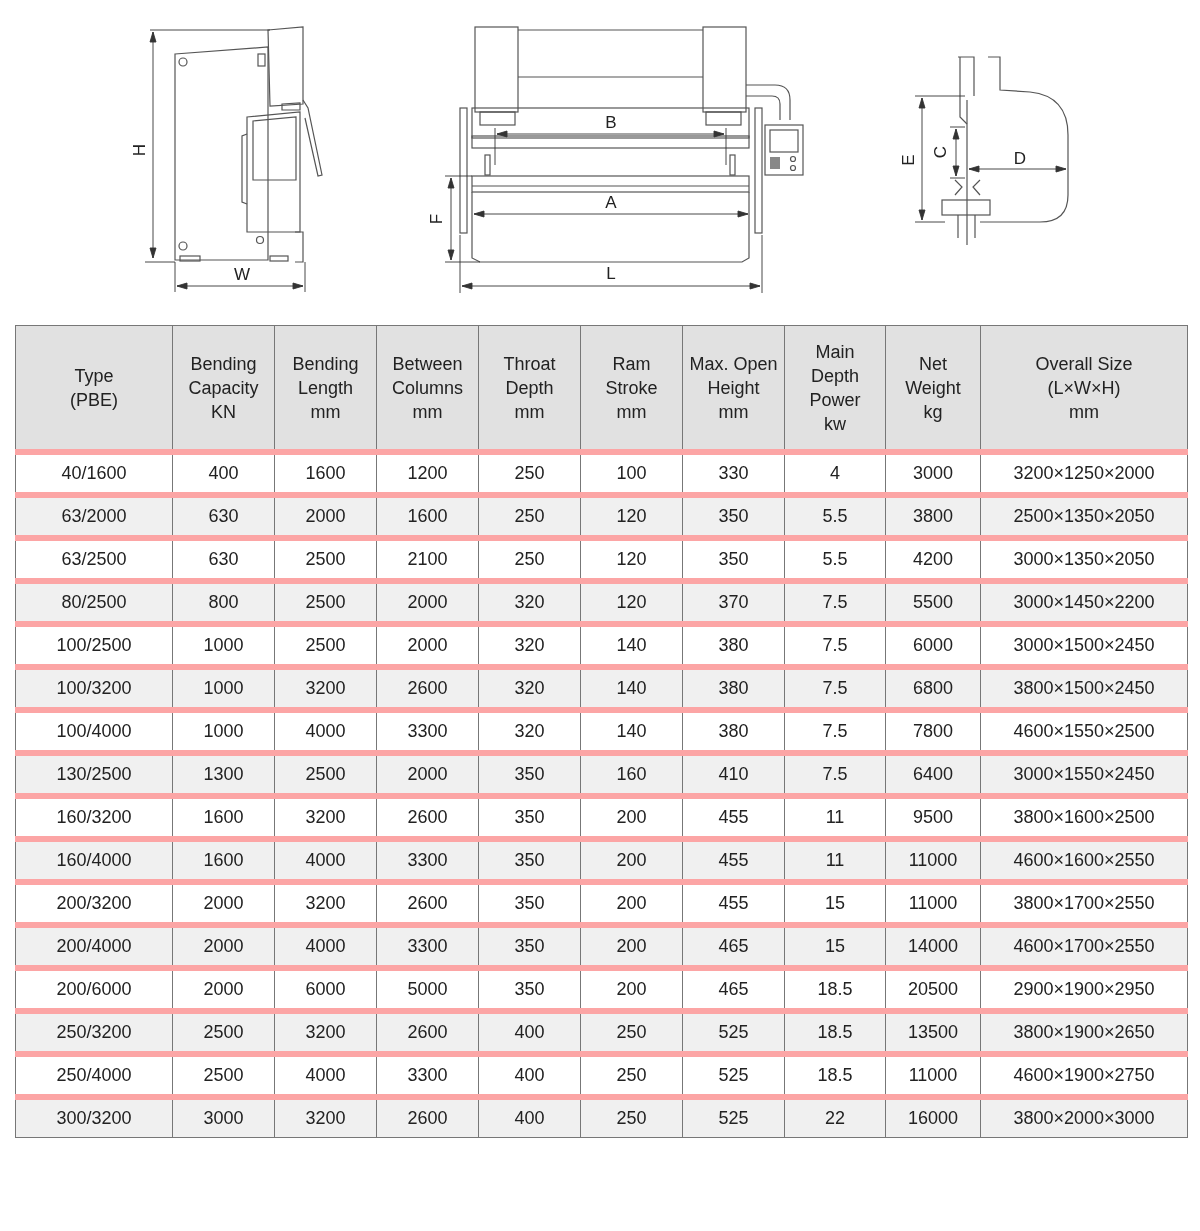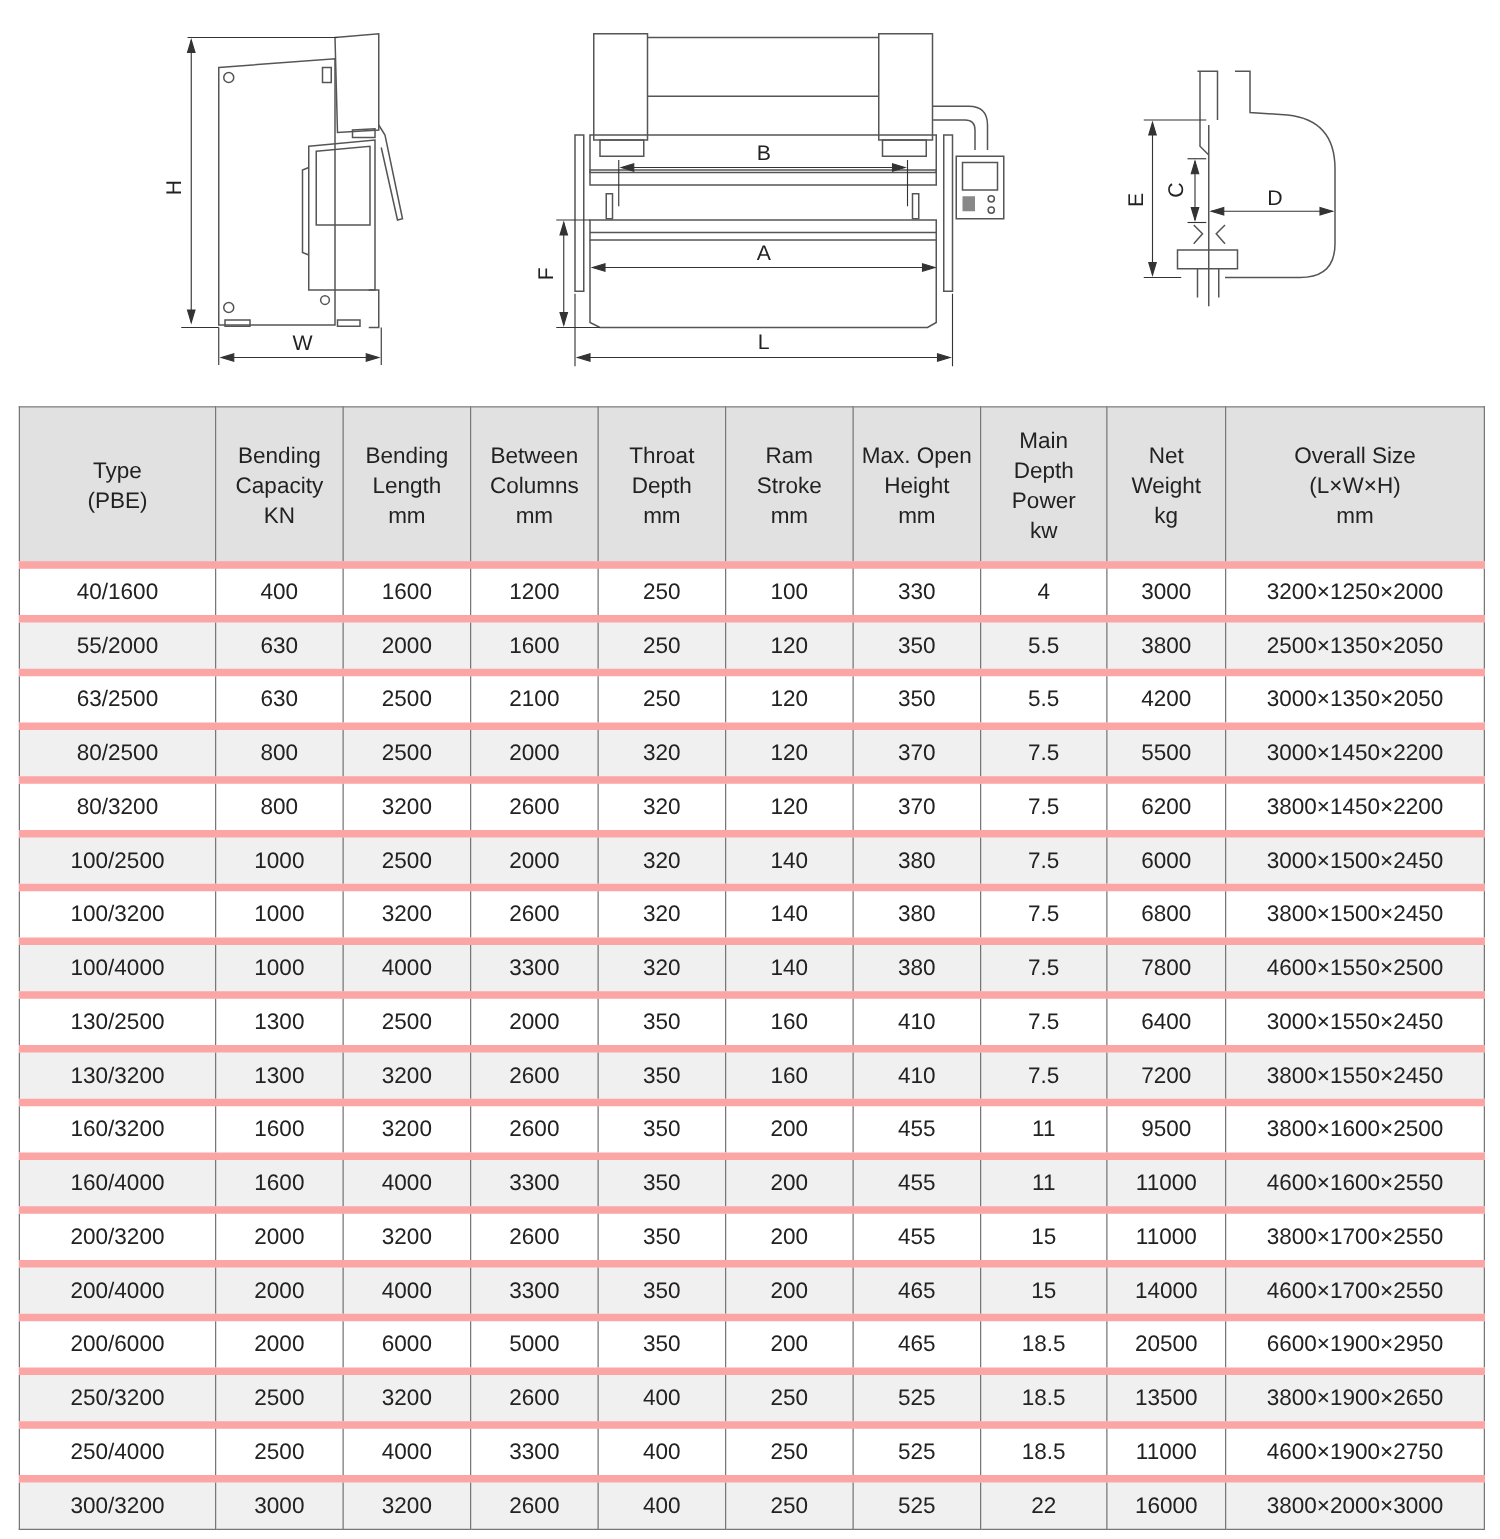--- a/index.html
+++ b/index.html
@@ -213,21 +213,21 @@
         <td>1600</td>
         <td>1200</td>
         <td>250</td>
         <td>100</td>
         <td>330</td>
         <td>4</td>
         <td>3000</td>
         <td>3200×1250×2000</td>
       </tr>
       <tr>
-        <td>55/2000</td>
+        <td>63/2000</td>
         <td>630</td>
         <td>2000</td>
         <td>1600</td>
         <td>250</td>
         <td>120</td>
         <td>350</td>
         <td>5.5</td>
         <td>3800</td>
         <td>2500×1350×2050</td>
       </tr>
@@ -247,32 +247,20 @@
         <td>80/2500</td>
         <td>800</td>
         <td>2500</td>
         <td>2000</td>
         <td>320</td>
         <td>120</td>
         <td>370</td>
         <td>7.5</td>
         <td>5500</td>
         <td>3000×1450×2200</td>
-      </tr>
-      <tr>
-        <td>80/3200</td>
-        <td>800</td>
-        <td>3200</td>
-        <td>2600</td>
-        <td>320</td>
-        <td>120</td>
-        <td>370</td>
-        <td>7.5</td>
-        <td>6200</td>
-        <td>3800×1450×2200</td>
       </tr>
       <tr>
         <td>100/2500</td>
         <td>1000</td>
         <td>2500</td>
         <td>2000</td>
         <td>320</td>
         <td>140</td>
         <td>380</td>
         <td>7.5</td>
@@ -309,32 +297,20 @@
         <td>2500</td>
         <td>2000</td>
         <td>350</td>
         <td>160</td>
         <td>410</td>
         <td>7.5</td>
         <td>6400</td>
         <td>3000×1550×2450</td>
       </tr>
       <tr>
-        <td>130/3200</td>
-        <td>1300</td>
-        <td>3200</td>
-        <td>2600</td>
-        <td>350</td>
-        <td>160</td>
-        <td>410</td>
-        <td>7.5</td>
-        <td>7200</td>
-        <td>3800×1550×2450</td>
-      </tr>
-      <tr>
         <td>160/3200</td>
         <td>1600</td>
         <td>3200</td>
         <td>2600</td>
         <td>350</td>
         <td>200</td>
         <td>455</td>
         <td>11</td>
         <td>9500</td>
         <td>3800×1600×2500</td>
@@ -378,21 +354,21 @@
       <tr>
         <td>200/6000</td>
         <td>2000</td>
         <td>6000</td>
         <td>5000</td>
         <td>350</td>
         <td>200</td>
         <td>465</td>
         <td>18.5</td>
         <td>20500</td>
-        <td>6600×1900×2950</td>
+        <td>2900×1900×2950</td>
       </tr>
       <tr>
         <td>250/3200</td>
         <td>2500</td>
         <td>3200</td>
         <td>2600</td>
         <td>400</td>
         <td>250</td>
         <td>525</td>
         <td>18.5</td>

